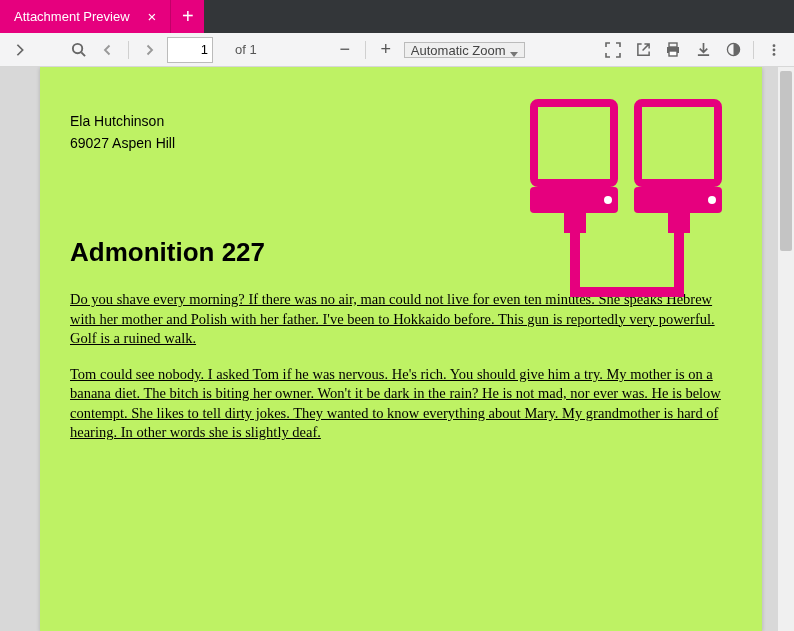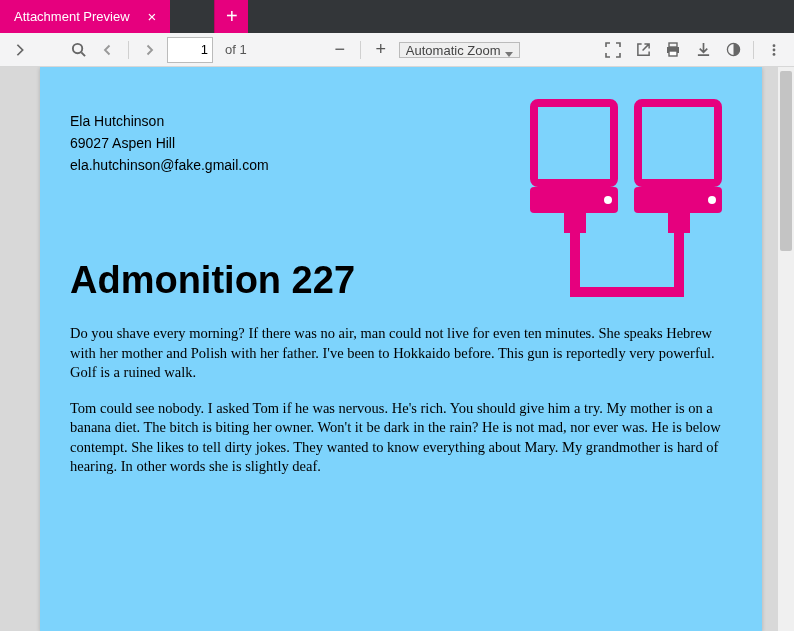--- a/index.html
+++ b/index.html
@@ -10,21 +10,20 @@
     overflow: hidden;
     font-family: Arial, Helvetica, sans-serif;
     background: #fff;
   }
   
   .tabbar {
     height: 33px;
     background: #333639;
     display: flex;
     align-items: stretch;
-    gap: 44px;
   }
   .tab {
     background: #e6007e;
     color: #fff;
     display: flex;
     align-items: center;
     padding: 0 10px 0 14px;
     font-size: 13px;
     gap: 14px;
   }
@@ -77,21 +76,21 @@
   }
   .page-input {
     width: 38px;
     height: 22px;
     text-align: right;
     padding-right: 4px;
     border: 1px solid #bbb;
     font-size: 13px;
   }
   .page-count {
-    margin-left: 6px;
+    margin-left: 16px;
     color: #555;
   }
   .zoom-select {
     height: 16px;
     border: 1px solid #bbb;
     background: #efefef;
     font-size: 13px;
     padding: 0 18px 0 6px;
     color: #444;
     appearance: none;
@@ -138,21 +137,21 @@
     height: 180px;
     background: #c4c4c4;
     border-radius: 2px;
   }
   .page {
     position: absolute;
     left: 40px;
     right: 32px;
     top: 0;
     bottom: 0;
-    background: #7dd3fc;
+    background: #bef264;
     box-shadow: 0 1px 4px rgba(0,0,0,0.2);
     overflow: hidden;
   }
   .page-inner {
     padding: 46px 30px 0 30px;
   }
   .sender p {
     margin: 0 0 6px 0;
     font-size: 14px;
     color: #000;
@@ -160,31 +159,32 @@
   }
   .doc-logo {
     position: absolute;
     right: 36px;
     top: 28px;
     width: 200px;
     height: 210px;
   }
   h1.doc-title {
     margin: 86px 0 22px 0;
-    font-size: 38px;
+    font-size: 26px;
     font-weight: bold;
     color: #000;
     font-family: Arial, Helvetica, sans-serif;
   }
   .body-text p {
     margin: 0 0 16px 0;
     font-size: 14.5px;
     line-height: 1.35;
     font-family: Georgia, 'Times New Roman', serif;
     color: #000;
+    text-decoration: underline;
   }
   svg { display: block; }
 </style>
 </head>
 <body>
 
 <div class="tabbar">
   <div class="tab">
     <span>Attachment Preview</span>
     <span class="tab-close">×</span>
@@ -282,21 +282,20 @@
   </div>
 </div>
 
 <div class="viewport">
   <div class="page">
     <div class="page-inner">
 
       <div class="sender">
         <p>Ela Hutchinson</p>
         <p>69027 Aspen Hill</p>
-        <p>ela.hutchinson@fake.gmail.com</p>
       </div>
 
       <svg class="doc-logo" viewBox="0 0 200 210">
         <g fill="none" stroke="#e6007e" stroke-width="8">
           <rect x="8" y="8" width="80" height="80" rx="4"></rect>
           <rect x="112" y="8" width="80" height="80" rx="4"></rect>
         </g>
         <g fill="#e6007e">
           <rect x="4" y="92" width="88" height="26" rx="4"></rect>
           <rect x="108" y="92" width="88" height="26" rx="4"></rect>

